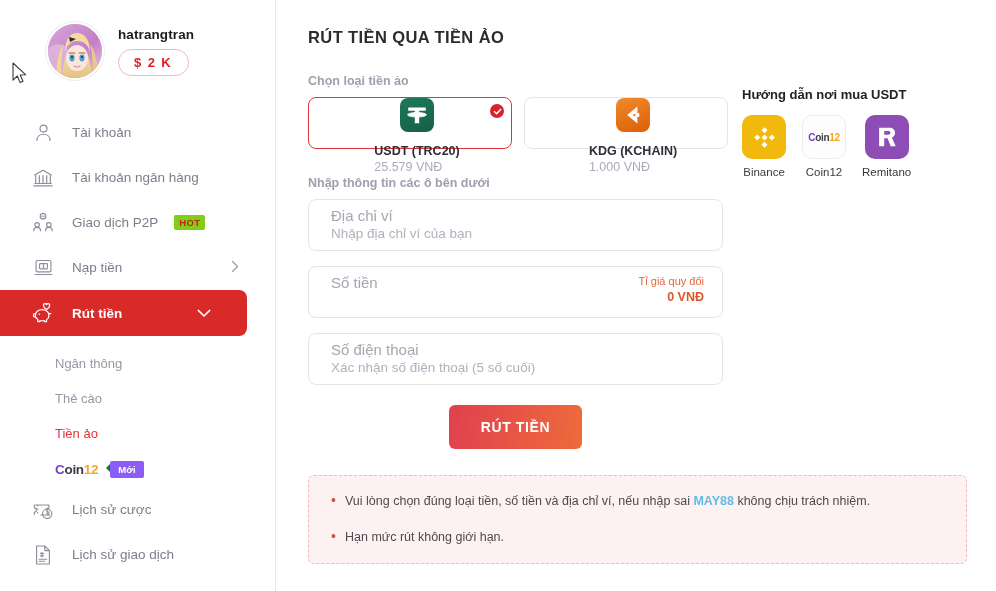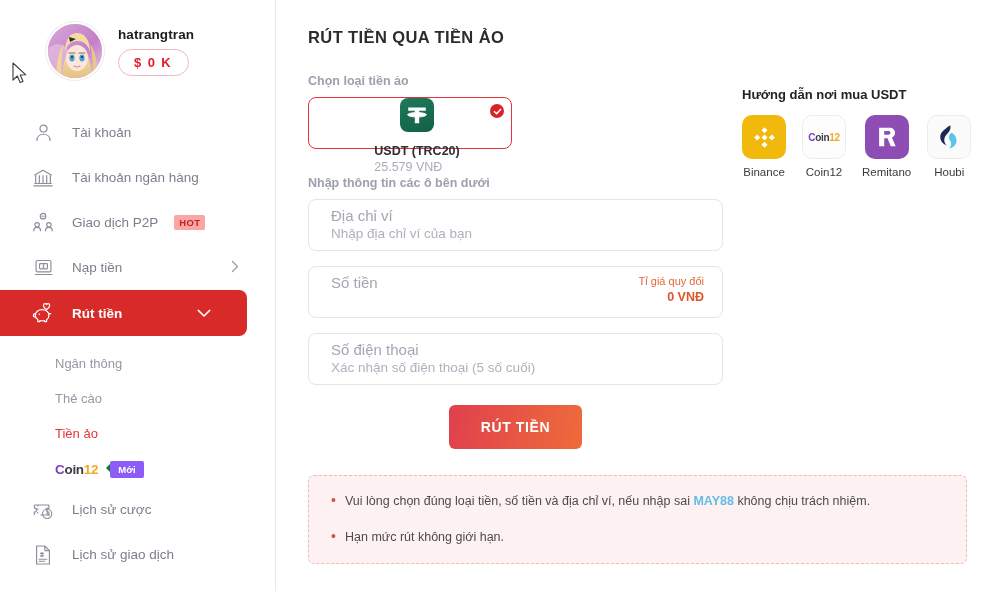--- a/index.html
+++ b/index.html
@@ -65,21 +65,21 @@
   .nav-item .chev { position: absolute; right: 36px; }
   .nav-item.active {
     background: #d92a2a;
     color: #ffffff;
     font-weight: bold;
     border-radius: 0 8px 8px 0;
     margin-right: 28px;
     height: 46px;
   }
   .badge-hot {
-    background: #fca5a5; color: #c0241e;
+    background: #84cc16; color: #c0241e;
     font-size: 9.5px; font-weight: bold;
     padding: 2px 5px 2px 5px; border-radius: 2px;
     letter-spacing: .3px; line-height: 1.2;
   }
   .submenu { padding-top: 10px; }
   .sub-item {
     height: 35px; display: flex; align-items: center;
     padding-left: 55px;
     font-size: 13px; color: #9599a4; cursor: pointer;
   }
@@ -224,21 +224,21 @@
           <ellipse cx="34" cy="34" rx="2.6" ry="3.4" fill="#4a9fd0"></ellipse>
           <circle cx="24" cy="33" r="1" fill="#16303f"></circle>
             <circle cx="34" cy="33" r="1" fill="#16303f"></circle>
           <path d="M21 29 h6 M31 29 h6" stroke="#8a6a3c" stroke-width="1.2" fill="none" stroke-linecap="round"></path>
           <path d="M26 42 q3 2 6 0" stroke="#d08b86" stroke-width="1.1" fill="none" stroke-linecap="round"></path>
           <path d="M21 13 l7 2 l-6 3 z" fill="#2c2c33"></path>
         </svg>
       </div>
       <div class="pinfo">
         <div class="uname">hatrangtran</div>
-        <div class="balance">$ 0 K</div>
+        <div class="balance">$ 2 K</div>
       </div>
     </div>
 
     <nav class="nav">
 
       <div class="nav-item">
         <span class="ico">
           <svg width="21" height="21" viewBox="0 0 24 24" fill="none" stroke="#8b8f9b" stroke-width="1.4">
             <circle cx="12" cy="7.5" r="4"></circle>
               <path d="M4.5 21c0-4.4 3.4-7 7.5-7s7.5 2.6 7.5 7" stroke-linecap="round"></path>
@@ -382,20 +382,32 @@
               <span class="coin-name">USDT (TRC20)</span>
               <span class="coin-rate">25.579 VNĐ</span>
             </span>
             <span class="check">
               <svg width="9" height="9" viewBox="0 0 10 10" fill="none" stroke="#ffffff" stroke-width="1.7" stroke-linecap="round" stroke-linejoin="round">
                   <path d="M1.6 5.2L4 7.5 8.4 2.7"></path>
                 </svg>
             </span>
           </div>
 
+          <div class="coin-card">
+            <span class="coin-ico kdg">
+              <svg width="34" height="34" viewBox="0 0 34 34">
+                <path d="M21.4 8.4 L11.2 17 L21.4 25.6 L21.4 19.4 L16.6 17 L21.4 14.6 Z" fill="#ffffff"></path>
+                <rect x="19.3" y="15.1" width="4" height="4" rx=".6" fill="#ffffff"></rect>
+              </svg>
+            </span>
+            <span class="coin-txt">
+              <span class="coin-name">KDG (KCHAIN)</span>
+              <span class="coin-rate">1.000 VNĐ</span>
+            </span>
+          </div>
 
         </div>
 
         <div class="sec-label">Nhập thông tin các ô bên dưới</div>
 
         <div class="field">
           <div class="flabel">Địa chỉ ví</div>
           <div class="fph">Nhập địa chỉ ví của bạn</div>
         </div>
 
@@ -445,29 +457,20 @@
 
           <div class="ex">
             <span class="ex-logo remitano">
               <svg width="26" height="26" viewBox="0 0 28 28" fill="#ffffff">
                 <path d="M5.5 4h11.2c3.6 0 6 2.2 6 5.5 0 2.4-1.3 4.2-3.4 5l4 9.5h-5.3l-3.4-8.6h-3.6V24H5.5Zm5.5 3.6v3.9h4.6c1.3 0 2.1-.8 2.1-2s-.8-1.9-2.1-1.9Z"></path>
               </svg>
             </span>
             <span class="ex-name">Remitano</span>
           </div>
 
-          <div class="ex">
-            <span class="ex-logo huobi">
-              <svg width="24" height="26" viewBox="0 0 24 28">
-                <path d="M13.4 1.5c.9 5.2-2.2 7.6-4.6 10.5-3 3.6-2.2 8.4.8 11.1-4.4-1.6-7.2-5.4-7-9.7.2-4.7 4-6.6 6.9-9.4 1.6-1.5 2.8-2.6 3.9-2.5Z" fill="#1b2a52"></path>
-                <path d="M15.1 9.4c3.6 2.5 5.4 5.6 5 9.3-.4 4.2-3.9 7.3-8 7.6 2.5-2.1 3-5.3 1.3-8-1.3-2.1-1.6-3.8-1.2-5.5.3-1.5 1.2-2.6 2.9-3.4Z" fill="#5cc3ec"></path>
-              </svg>
-            </span>
-            <span class="ex-name">Houbi</span>
-          </div>
 
         </div>
       </div>
 
     </div>
 
     <div class="notice">
       <ul>
         <li><span>Vui lòng chọn đúng loại tiền, số tiền và địa chỉ ví, nếu nhập sai </span><span class="lnk">MAY88</span><span> không chịu trách nhiệm.</span></li>
         <li><span>Hạn mức rút không giới hạn.</span></li>

